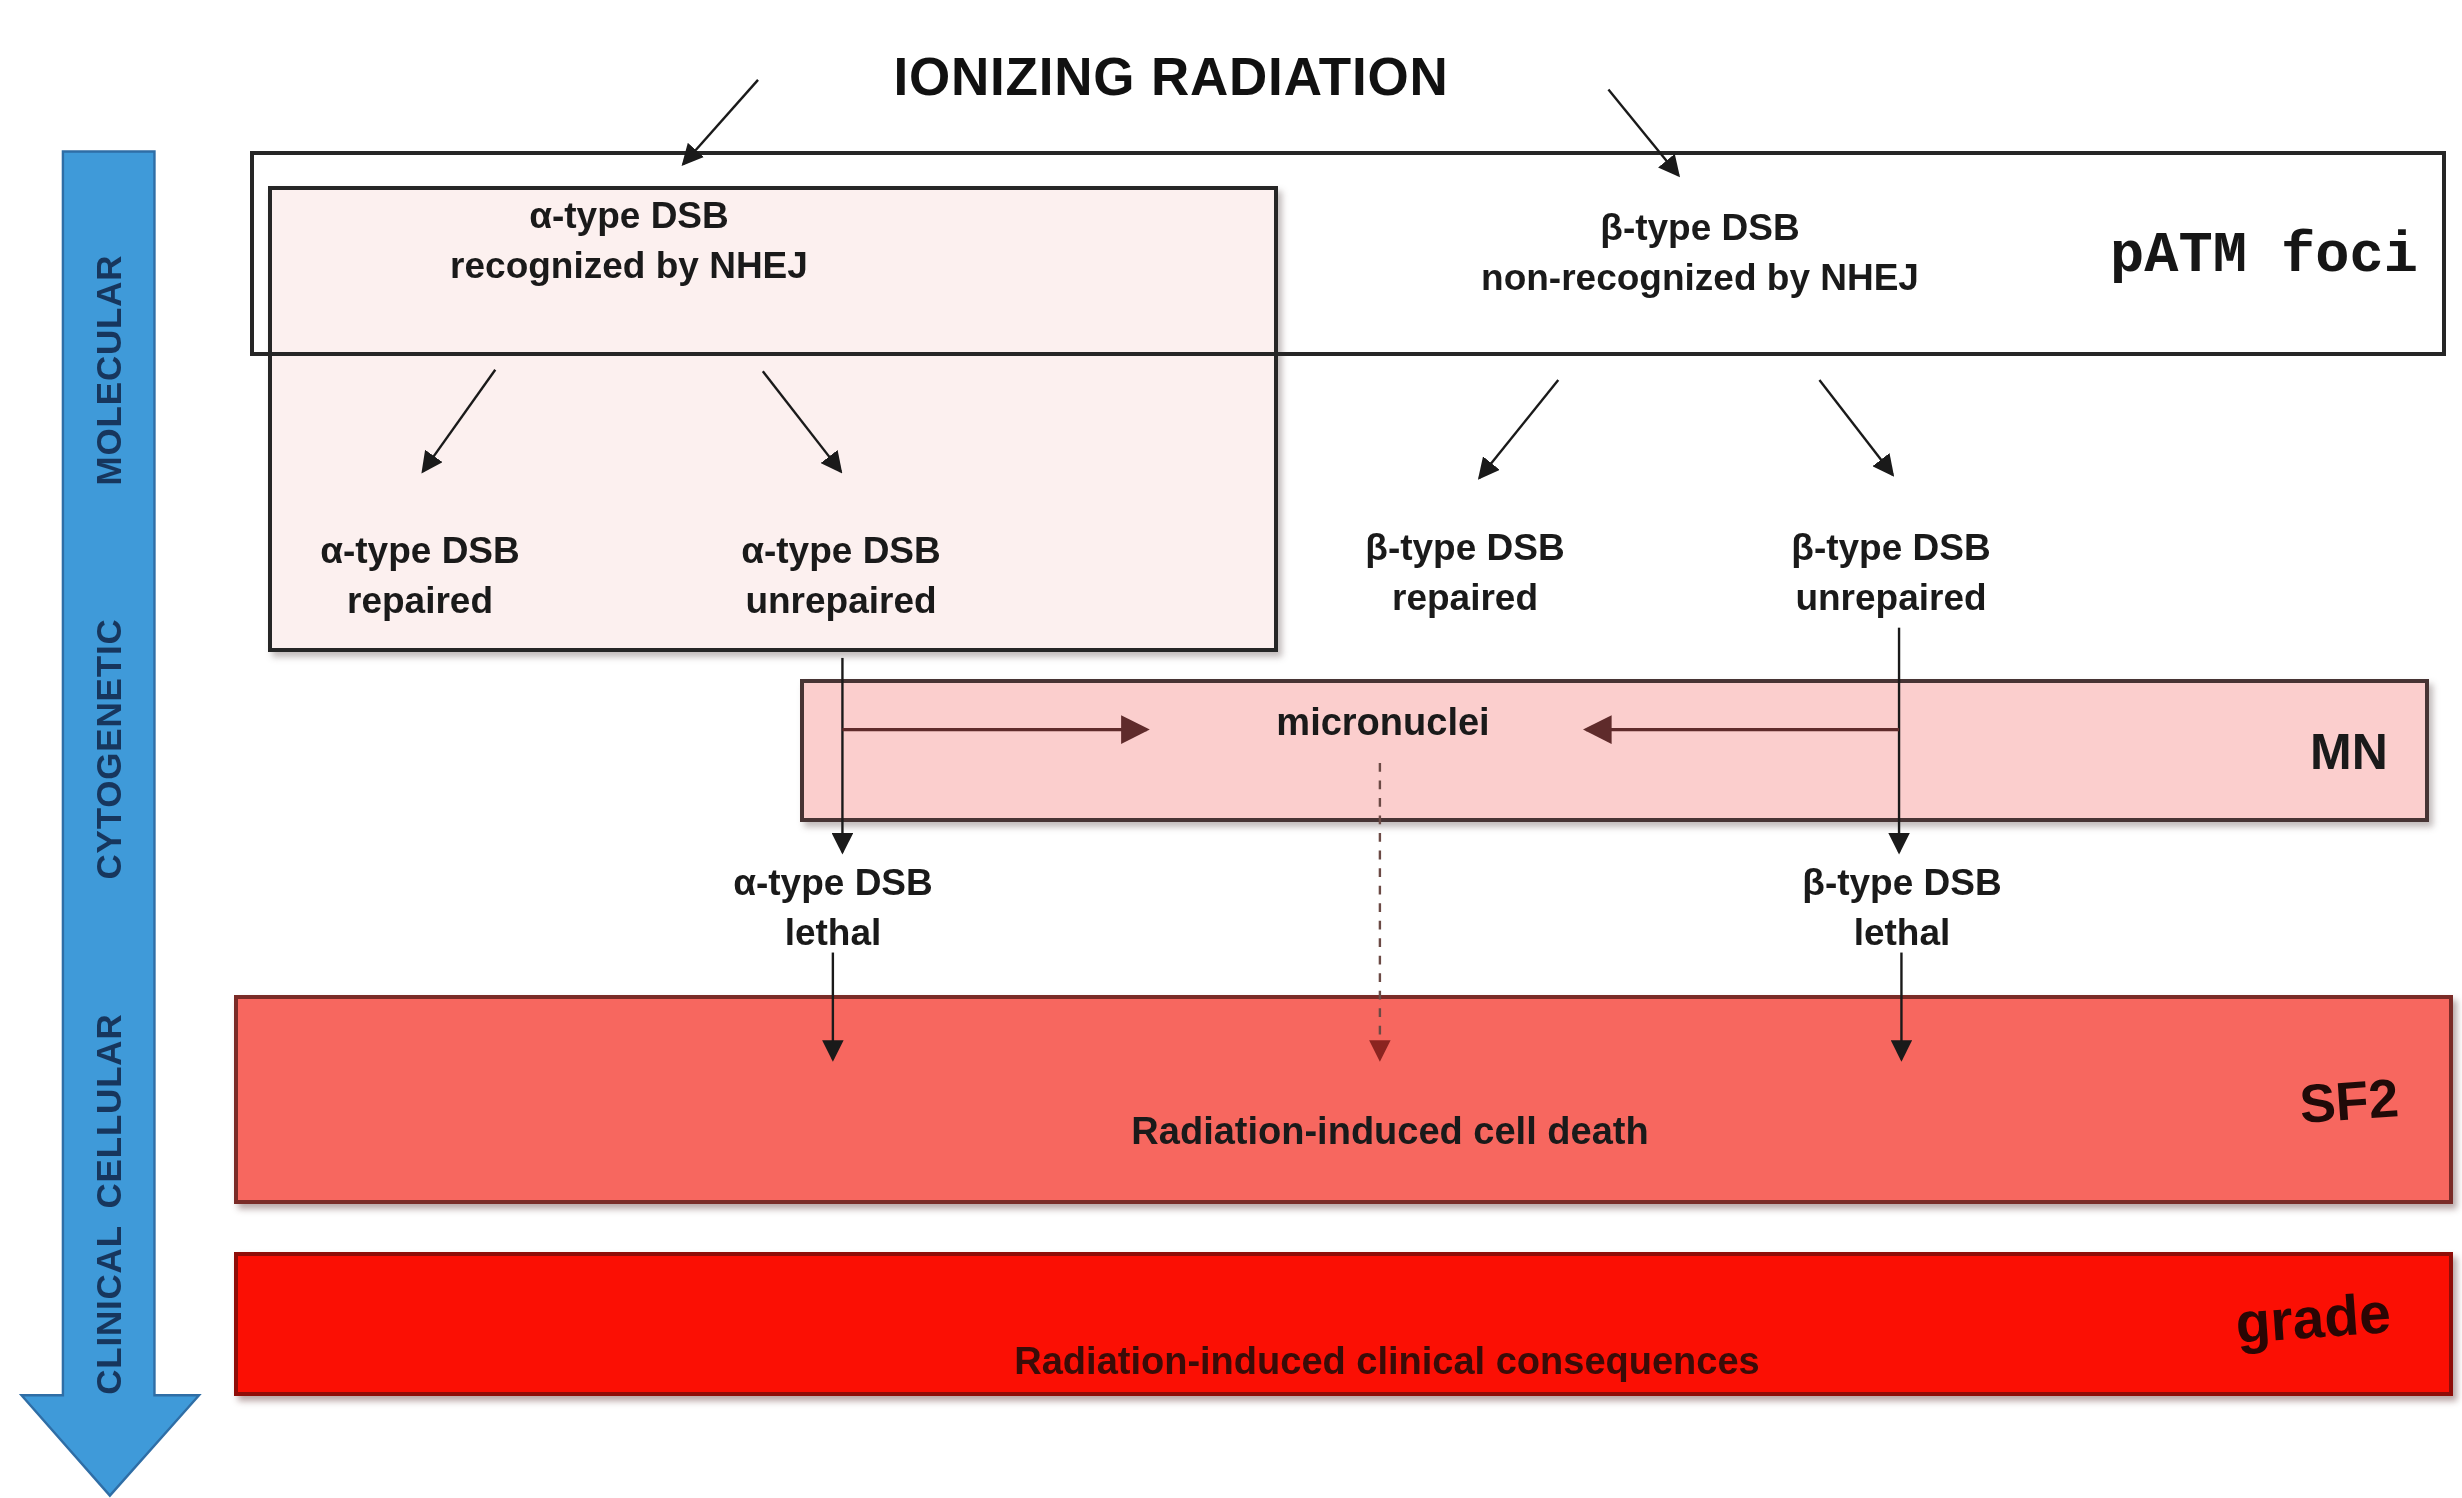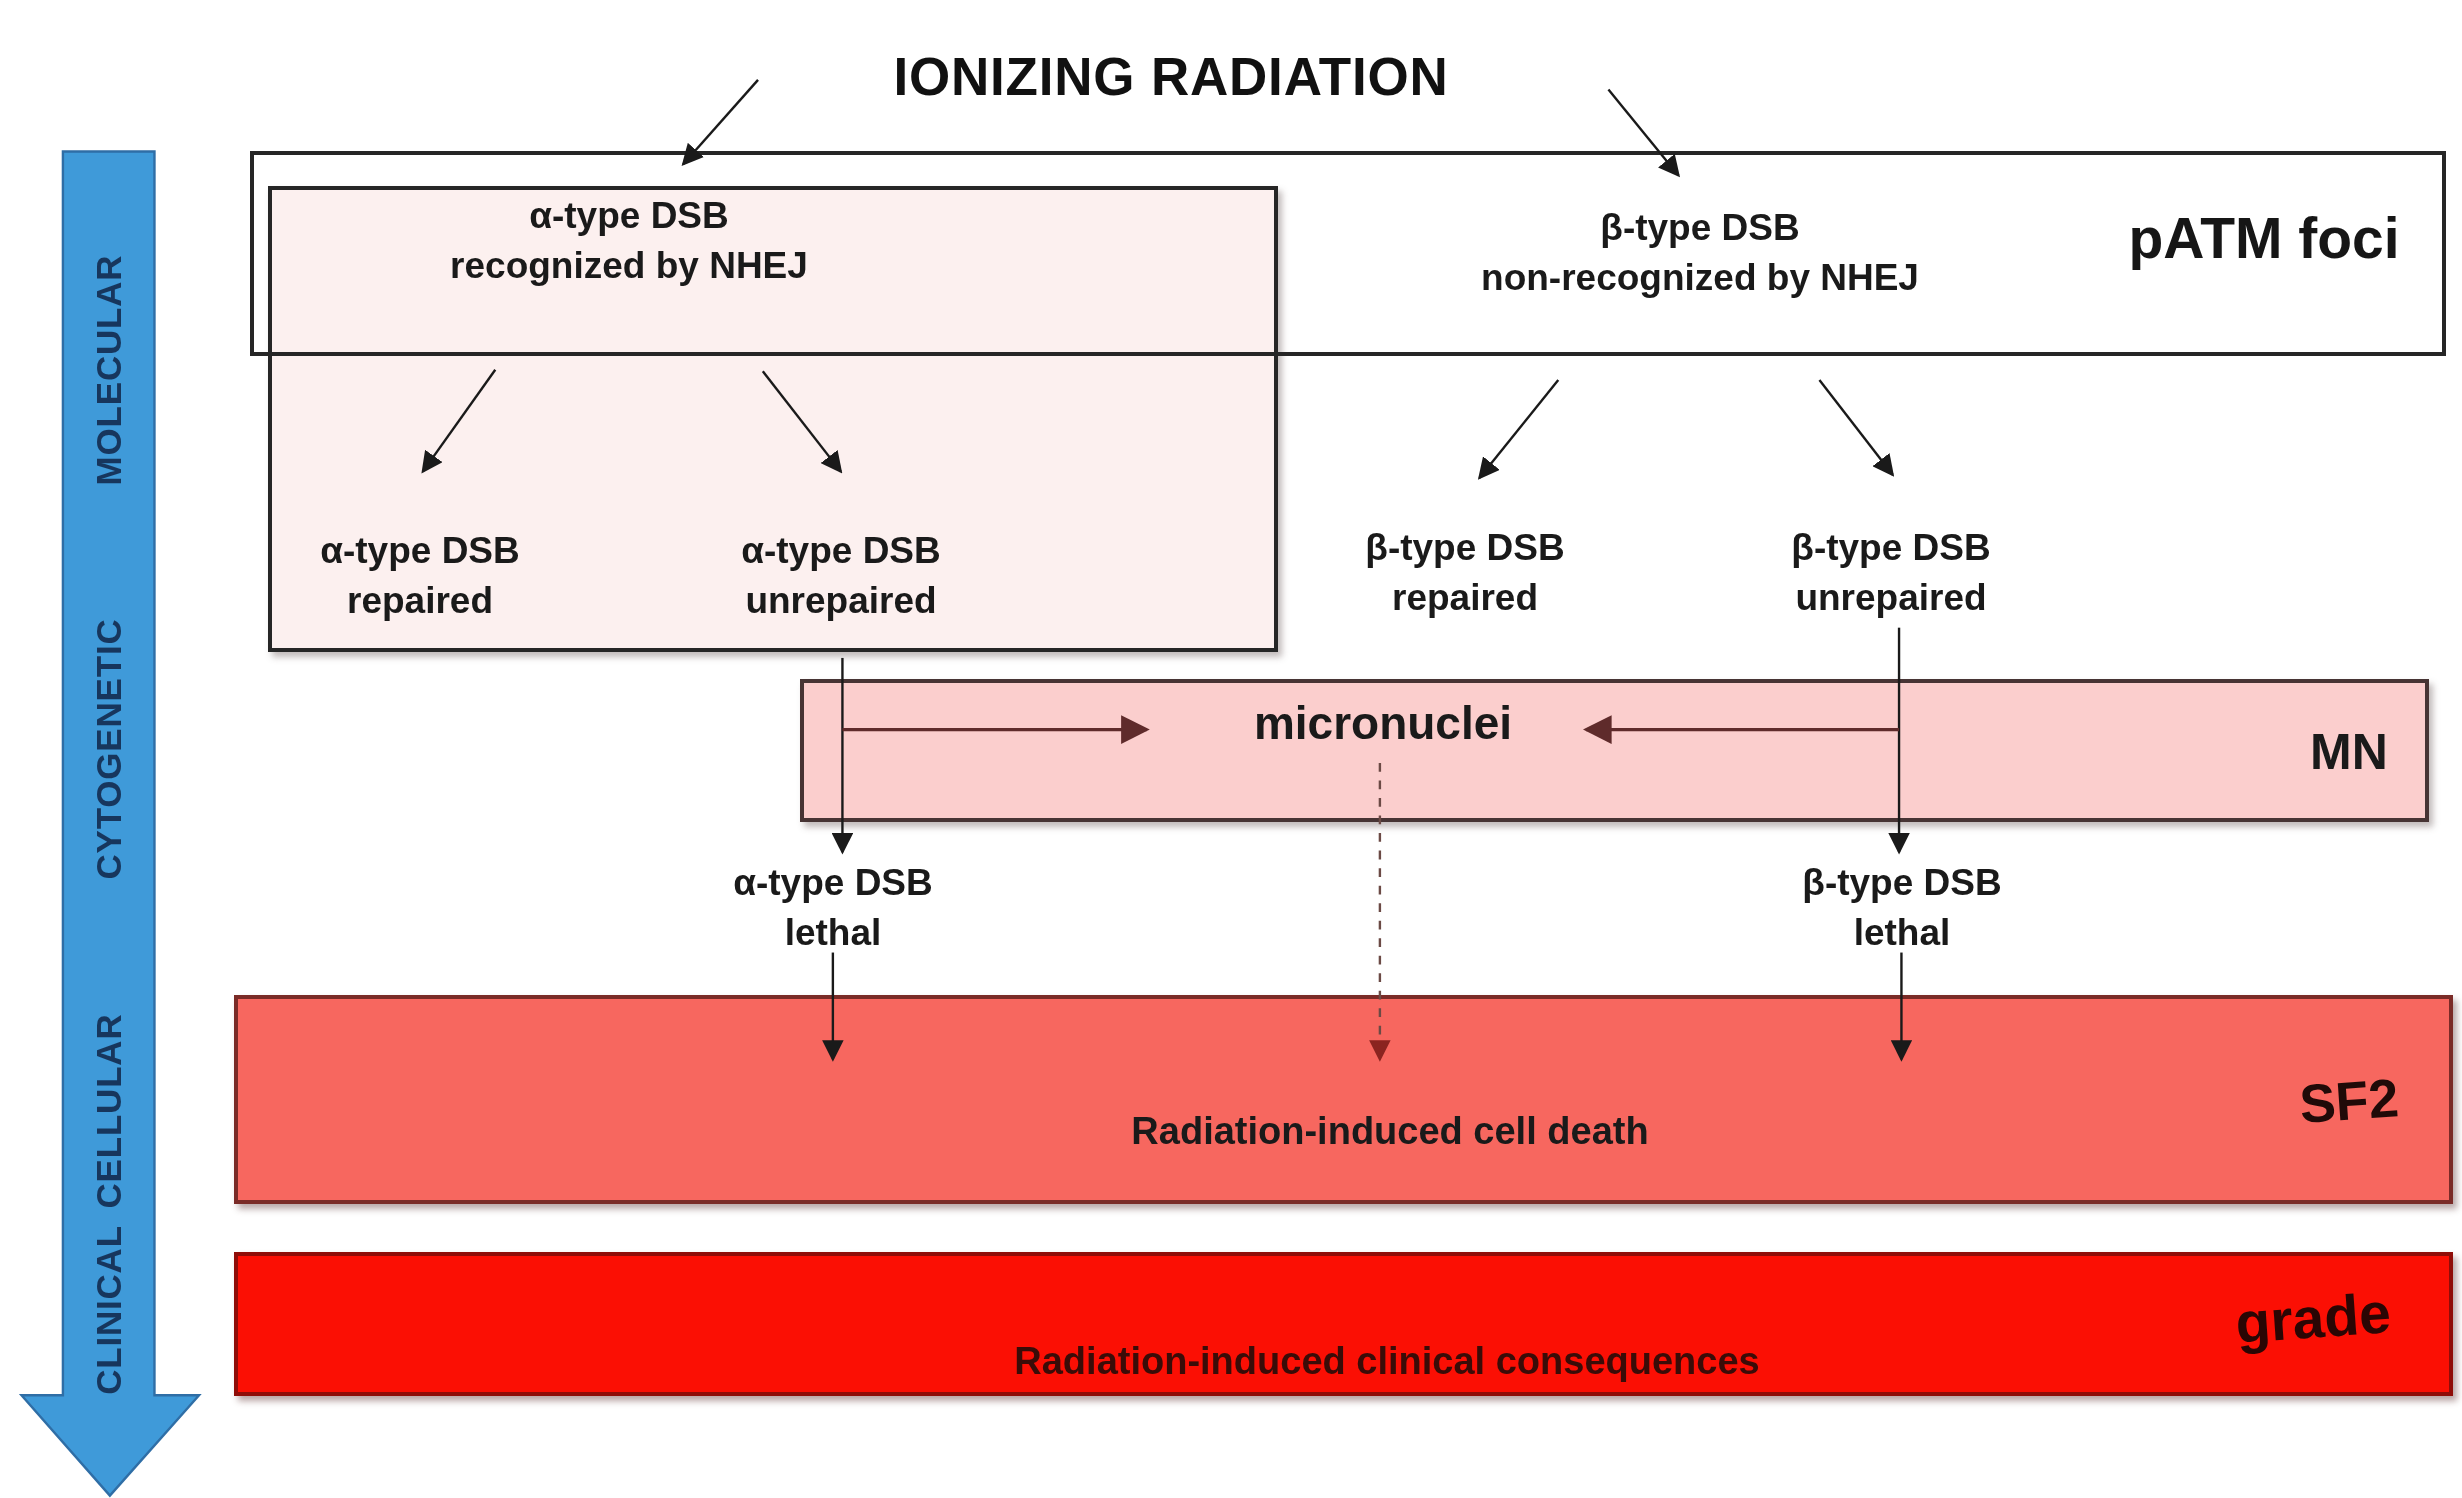--- a/index.html
+++ b/index.html
@@ -96,41 +96,41 @@
   <div class="center-label two-line" style="left:629px;top:241px;">
     <span style="display:block">α-type DSB</span>
     <span style="display:block">recognized by NHEJ</span>
   </div>
 
   <div class="center-label two-line" style="left:1700px;top:253px;">
     <span style="display:block">β-type DSB</span>
     <span style="display:block">non-recognized by NHEJ</span>
   </div>
 
-  <div class="center-label assay-big" style="left:2264px;top:238px;">pATM foci</div>
+  <div class="center-label assay-big" style="left:2264px;top:256px;font-family:Liberation Mono, monospace;">pATM foci</div>
 
 
   <div class="center-label two-line" style="left:420px;top:576px;">
     <span style="display:block">α-type DSB</span>
     <span style="display:block">repaired</span>
   </div>
   <div class="center-label two-line" style="left:841px;top:576px;">
     <span style="display:block">α-type DSB</span>
     <span style="display:block">unrepaired</span>
   </div>
   <div class="center-label two-line" style="left:1465px;top:573px;">
     <span style="display:block">β-type DSB</span>
     <span style="display:block">repaired</span>
   </div>
   <div class="center-label two-line" style="left:1891px;top:573px;">
     <span style="display:block">β-type DSB</span>
     <span style="display:block">unrepaired</span>
   </div>
 
-  <div class="center-label" style="left:1383px;top:723px;font-size:46px;">micronuclei</div>
+  <div class="center-label" style="left:1383px;top:723px;font-size:38px;">micronuclei</div>
   <div class="center-label" style="left:2349px;top:753px;font-size:50px;">MN</div>
 
   <div class="center-label two-line" style="left:833px;top:908px;">
     <span style="display:block">α-type DSB</span>
     <span style="display:block">lethal</span>
   </div>
   <div class="center-label two-line" style="left:1902px;top:908px;">
     <span style="display:block">β-type DSB</span>
     <span style="display:block">lethal</span>
   </div>

